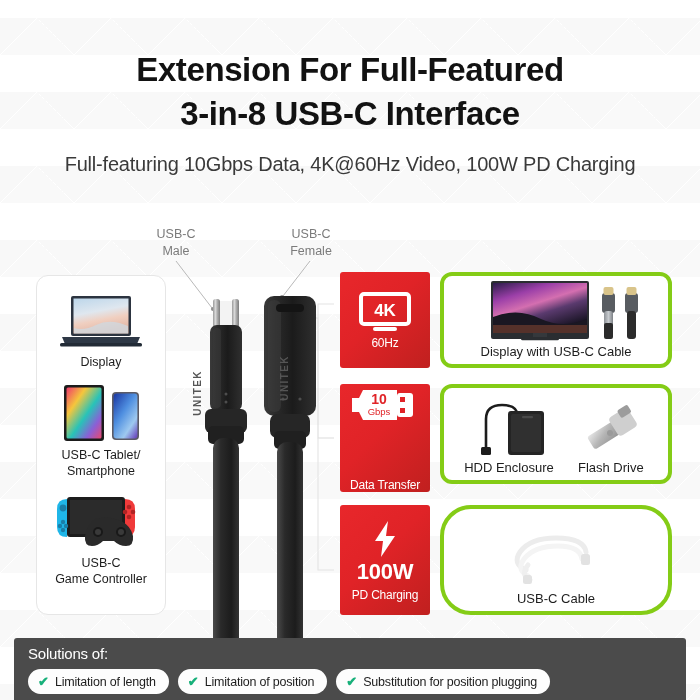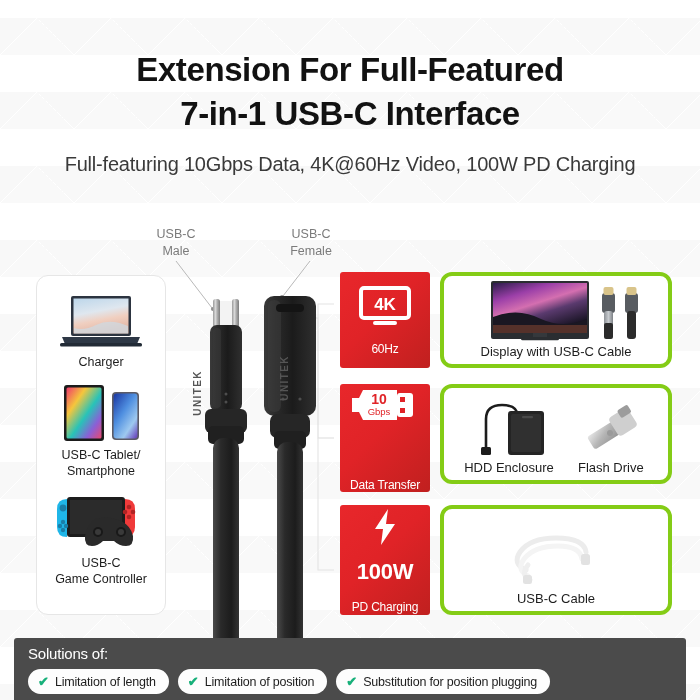--- a/index.html
+++ b/index.html
@@ -113,21 +113,20 @@
     position: absolute;
     left: 340px;
     width: 90px;
     background: linear-gradient(135deg, #e8272b 0%, #e02327 45%, #c0201f 100%);
     border-radius: 3px;
     display: flex;
     flex-direction: column;
     align-items: center;
     justify-content: center;
     color: #ffffff;
-    gap: 12px;
   }
   #badge-video  { top: 254px;  height: 96px; }
   #badge-data   { top: 366px;  height: 108px; justify-content: space-between; }
   #badge-power  { top: 487px;  height: 110px; }
 
   .badge-sub { font-size: 12px; color: #ffffff; margin-top: 3px; letter-spacing: -0.2px; }
   .badge-big { font-size: 22px; font-weight: 700; color: #ffffff; letter-spacing: -0.3px; }
 
   
   .result-card {
@@ -136,21 +135,21 @@
     width: 232px;
     background: #ffffff;
     border: 4px solid #84cc16;
     border-radius: 12px;
     display: flex;
     align-items: flex-end;
     justify-content: center;
   }
   #result-display { top: 254px; height: 96px; }
   #result-storage { top: 366px; height: 100px; }
-  #result-power   { top: 487px; height: 110px; }
+  #result-power   { top: 487px; height: 110px; border-radius: 31px; }
 
   .result-items { display: flex; width: 100%; height: 100%; align-items: flex-end; justify-content: space-evenly; padding-bottom: 5px; }
   .result-item { display: flex; flex-direction: column; align-items: center; }
   .result-art { display: flex; align-items: flex-end; justify-content: center; }
   .result-label {
     margin-top: 3px;
     font-size: 13px;
     color: #1d1d1d;
     text-align: center;
     white-space: nowrap;
@@ -185,21 +184,21 @@
 </style>
 </head>
 <body>
 
 <div id="page">
 
   <div class="bg-pattern"></div>
 
   <div class="header">
     <div class="title-line">Extension For Full-Featured</div>
-    <div class="title-line">7-in-1 USB-C Interface</div>
+    <div class="title-line">3-in-8 USB-C Interface</div>
     <div class="subtitle">Full-featuring 10Gbps Data, 4K@60Hz Video, 100W PD Charging</div>
   </div>
 
   <div class="callout" id="callout-male">
     <div>USB-C</div>
     <div>Male</div>
   </div>
   <div class="callout" id="callout-female">
     <div>USB-C</div>
     <div>Female</div>
@@ -225,21 +224,21 @@
               <stop offset="100%" stop-color="#e4b9a8"></stop>
             </linearGradient>
           </defs>
           <rect x="13" y="4" width="60" height="40" rx="2" fill="#2c3440"></rect>
           <rect x="15.5" y="6.5" width="55" height="35" fill="url(#lapScr)"></rect>
           <path d="M16 41.5 L70 41.5 L70 34 Q52 26 38 33 Q26 39 16 36 Z" fill="#cfd9e2" opacity="0.75"></path>
           <path d="M4 45 L82 45 L79 52 Q43 54 7 52 Z" fill="#2e3846"></path>
           <rect x="2" y="51" width="82" height="3.5" rx="1.6" fill="#222b36"></rect>
         </svg>
       </div>
-      <div class="device-label">Charger</div>
+      <div class="device-label">Display</div>
     </div>
 
     <div class="device-item">
       <div class="device-art">
         <svg width="90" height="62" viewBox="0 0 90 62">
           <defs>
             <linearGradient id="tabG" x1="0" y1="0" x2="1" y2="1">
               <stop offset="0%" stop-color="#f0396b"></stop>
               <stop offset="28%" stop-color="#f5c63c"></stop>
               <stop offset="55%" stop-color="#28c3b8"></stop>

